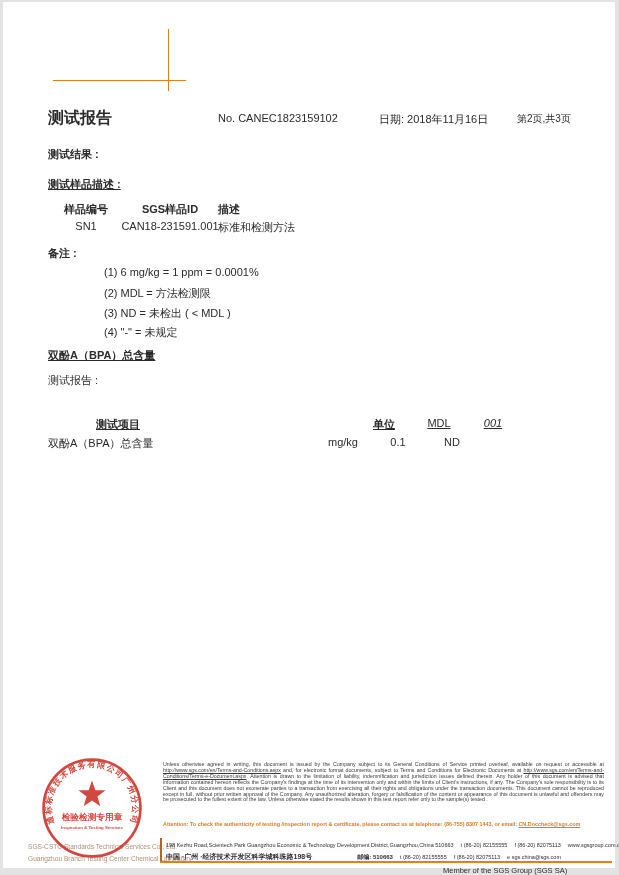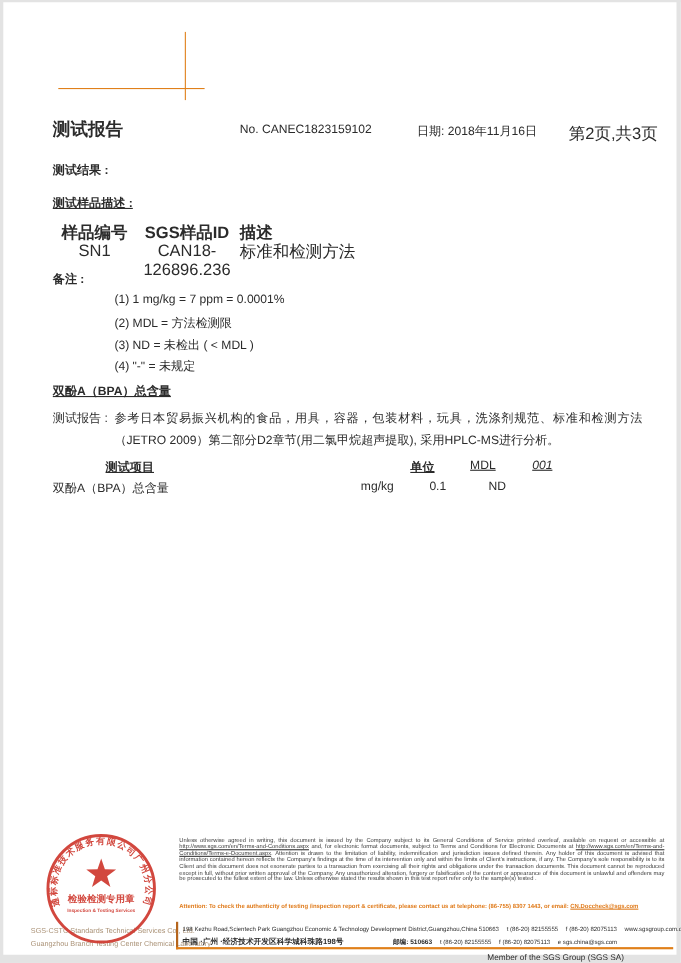--- a/index.html
+++ b/index.html
@@ -11,29 +11,29 @@
   }
   .abs { position:absolute; }
 
   
   .logo-text { left:52px; top:30px; font-size:54px; font-weight:bold; color:#8a8a8a; letter-spacing:-2px; line-height:50px; }
   .logo-hline { left:53px; top:80px; width:133px; height:1px; background:#e0801a; }
   .logo-vline { left:168px; top:29px; width:1px; height:62px; background:#e0801a; }
   .report-title { left:48px; top:108px; font-size:16px; font-weight:bold; }
   .report-no { left:218px; top:112px; font-size:11px; }
   .report-date { left:379px; top:112px; font-size:11px; }
-  .report-page { left:517px; top:112px; font-size:15px; }
+  .report-page { left:517px; top:112px; font-size:10px; }
 
   
   .sec-label { font-size:11px; font-weight:bold; }
   .u { text-decoration:underline; }
   .sec-results { left:48px; top:147px; }
   .sec-sample-desc { left:48px; top:177px; }
 
-  .st-h, .st-c { font-size:15px; }
+  .st-h, .st-c { font-size:11px; }
   .st-h { font-weight:bold; }
   .c1 { left:50px; width:72px; text-align:center; }
   .c2 { left:118px; width:104px; text-align:center; }
   .c3 { left:218px; }
   .trow1 { top:202px; } .trow2 { top:220px; }
 
   .remarks-label { left:48px; top:246px; }
   .remark { left:104px; font-size:11px; }
 
   .bpa-heading { left:48px; top:348px; font-size:11px; font-weight:bold; text-decoration:underline; }
@@ -80,32 +80,31 @@
   <div class="abs report-date">日期: 2018年11月16日</div>
   <div class="abs report-page">第2页,共3页</div>
 
   <div class="abs sec-label sec-results">测试结果 :</div>
   <div class="abs sec-label sec-sample-desc u">测试样品描述 :</div>
 
   <div class="abs st-h c1 trow1">样品编号</div>
   <div class="abs st-h c2 trow1">SGS样品ID</div>
   <div class="abs st-h c3 trow1">描述</div>
   <div class="abs st-c c1 trow2">SN1</div>
-  <div class="abs st-c c2 trow2">CAN18-126896.236</div>
+  <div class="abs st-c c2 trow2">CAN18-231591.001</div>
   <div class="abs st-c c3 trow2">标准和检测方法</div>
 
   <div class="abs sec-label remarks-label">备注 :</div>
-  <div class="abs remark" style="top:266px;">(1) 1 mg/kg = 7 ppm = 0.0001%</div>
+  <div class="abs remark" style="top:266px;">(1) 6 mg/kg = 1 ppm = 0.0001%</div>
   <div class="abs remark" style="top:286px;">(2) MDL = 方法检测限</div>
   <div class="abs remark" style="top:306px;">(3) ND = 未检出 ( &lt; MDL )</div>
   <div class="abs remark" style="top:325px;">(4) "-" = 未规定</div>
 
   <div class="abs bpa-heading">双酚A（BPA）总含量</div>
   <div class="abs method-label">测试报告 :</div>
-  <div class="abs method-text">参考日本贸易振兴机构的食品，用具，容器，包装材料，玩具，洗涤剂规范、标准和检测方法（JETRO 2009）第二部分D2章节(用二氯甲烷超声提取), 采用HPLC-MS进行分析。</div>
 
   <div class="abs t2 t2h t2-item-h">测试项目</div>
   <div class="abs t2 t2h t2-unit hu hb">单位</div>
   <div class="abs t2 t2h t2-mdl hu">MDL</div>
   <div class="abs t2 t2h t2-res hu hi">001</div>
   <div class="abs t2 t2r t2-item">双酚A（BPA）总含量</div>
   <div class="abs t2 t2r t2-unit">mg/kg</div>
   <div class="abs t2 t2r t2-mdl">0.1</div>
   <div class="abs t2 t2r t2-res">ND</div>
 

